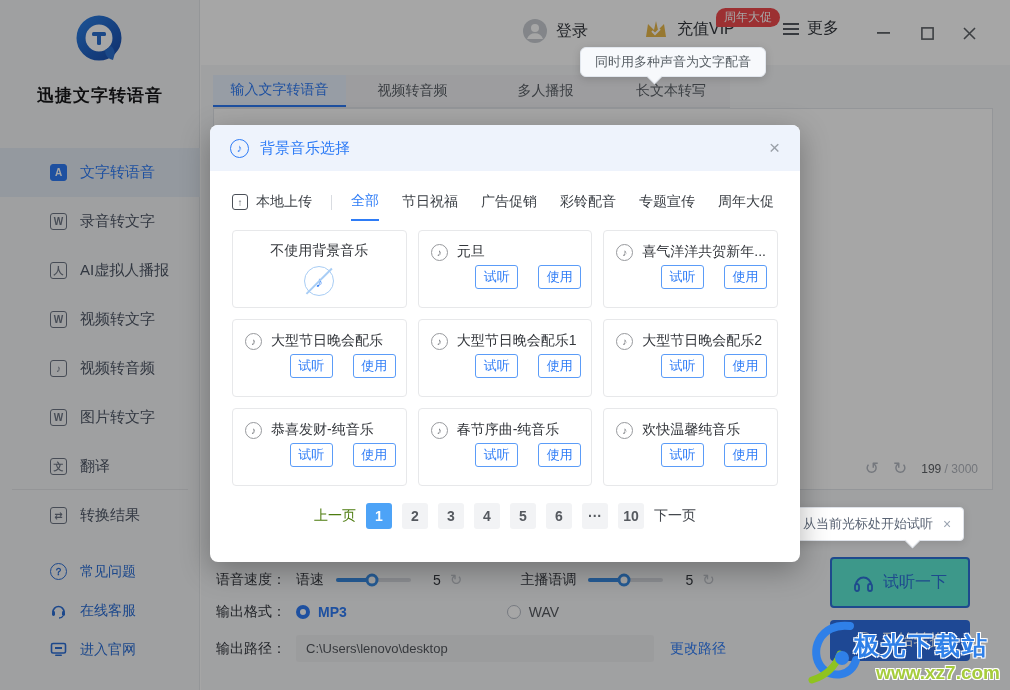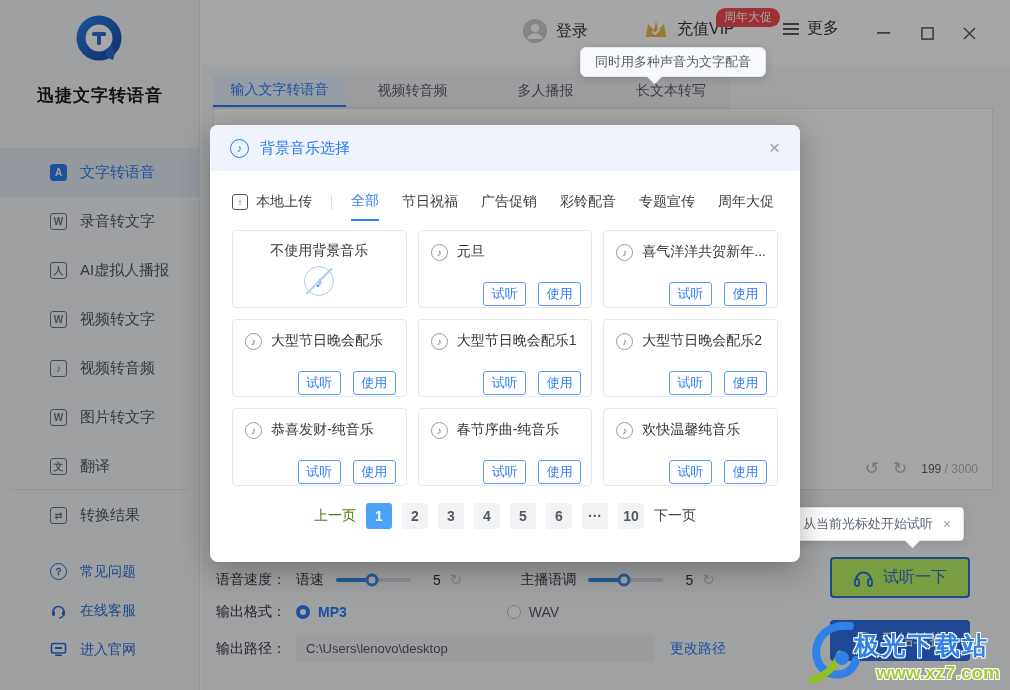--- a/index.html
+++ b/index.html
@@ -46,21 +46,21 @@
   .lbl-sec { width:80px; }
   .slider { position:relative; width:75px; height:4px; background:#d8dbe0; border-radius:2px; cursor:pointer; }
   .slider .fill { position:absolute; left:0; top:0; height:4px; width:48%; background:#3a8ee6; border-radius:2px; }
   .slider .knob { position:absolute; left:48%; top:50%; transform:translate(-50%,-50%); width:13px; height:13px; border-radius:50%; background:#fff; border:3px solid #3a8ee6; }
   .refresh { color:#c2c6cc; font-size:15px; cursor:pointer; }
   .radio { width:14px; height:14px; border-radius:50%; border:1px solid #b6bcc6; background:#fff; cursor:pointer; }
   .radio.sel { border:4px solid #2e7cf6; }
   .path-input { width:358px; height:27px; background:#eff0f1; border:none; border-radius:3px; font-size:13px; color:#54585f; padding:0 10px; font-family:"Liberation Sans","DejaVu Sans",sans-serif; }
   .link-blue { color:#2e7cf6; cursor:pointer; }
 
-  .btn-listen { position:absolute; left:629px; top:492px; width:140px; height:41px; border:2px solid #2e72d9; border-radius:4px; background:#bef264; color:#2e72d9; font-size:16px; display:flex; align-items:center; justify-content:center; gap:9px; cursor:pointer; }
+  .btn-listen { position:absolute; left:629px; top:492px; width:140px; height:51px; border:2px solid #2e72d9; border-radius:4px; background:#5eead4; color:#2e72d9; font-size:16px; display:flex; align-items:center; justify-content:center; gap:9px; cursor:pointer; }
   .btn-convert { position:absolute; left:629px; top:555px; width:140px; height:41px; border-radius:4px; background:#2e6fe3; color:#fff; font-size:16px; display:flex; align-items:center; justify-content:center; gap:9px; cursor:pointer; }
   .play-ico { width:18px; height:18px; border:1.5px solid #fff; border-radius:50%; font-size:9px; display:flex; align-items:center; justify-content:center; padding-left:2px; }
 
   
   .overlay { position:absolute; inset:0; background:rgba(0,0,0,0.35); z-index:50; }
 
   
   .tip1 { position:absolute; left:580px; top:47px; height:30px; padding:0 14px; background:#f7f9fc; border:1px solid #e2e7ee; border-radius:6px; box-shadow:0 2px 8px rgba(0,0,0,0.15); display:flex; align-items:center; font-size:13px; color:#596066; z-index:60; }
   .tip1::after { content:""; position:absolute; left:68px; bottom:-6px; width:10px; height:10px; background:#f7f9fc; border-right:1px solid #e2e7ee; border-bottom:1px solid #e2e7ee; transform:rotate(45deg); }
   .tip2 { position:absolute; left:790px; top:507px; height:34px; padding:4px 12px; background:#fff; border:1px solid #dfe3ea; border-radius:4px; box-shadow:0 2px 8px rgba(0,0,0,0.12); display:flex; align-items:center; gap:10px; font-size:13px; color:#5a6474; z-index:60; white-space:nowrap; }
@@ -77,21 +77,21 @@
   .upload { display:flex; align-items:center; gap:8px; cursor:pointer; }
   .up-ico { width:16px; height:16px; border:1.5px solid #4b5058; border-radius:3px; font-size:10px; color:#4b5058; display:flex; align-items:center; justify-content:center; }
   .cat-div { width:1px; height:15px; background:#d9dce1; margin:0 -4px; }
   .cat { padding-bottom:9px; margin-bottom:-9px; cursor:pointer; }
   .cat.active { color:#2e7cf6; border-bottom:2.5px solid #2e7cf6; }
   .m-grid { display:grid; grid-template-columns:repeat(3,1fr); gap:11px; padding:18px 22px 0 22px; }
   .card { height:78px; border:1px solid #e7e8ea; border-radius:4px; position:relative; }
   .card-top { display:flex; align-items:center; gap:9px; padding:12px 10px 0 12px; }
   .c-note { width:17px; height:17px; border:1px solid #97999d; border-radius:50%; color:#6e7176; font-size:10px; display:flex; align-items:center; justify-content:center; flex:0 0 auto; }
   .c-title { font-size:14px; color:#33363b; white-space:nowrap; overflow:hidden; text-overflow:ellipsis; }
-  .c-btns { position:absolute; right:10px; bottom:1px; display:flex; gap:12px; }
+  .c-btns { position:absolute; right:10px; bottom:18px; display:flex; gap:20px; }
   .c-btn { width:43px; height:24px; border:1px solid #5b9cf8; border-radius:3px; background:#fff; color:#2e7cf6; font-size:13px; display:flex; align-items:center; justify-content:center; cursor:pointer; }
   .card.none { cursor:pointer; }
   .card.none .c-title { text-align:center; padding-top:11px; font-size:14px; }
   .no-music { position:relative; width:30px; height:30px; border:1.5px solid #a8cdf5; border-radius:50%; margin:6px auto 0 auto; display:flex; align-items:center; justify-content:center; color:#2e7cf6; font-size:15px; }
   .no-music::after { content:""; position:absolute; left:50%; top:50%; width:1.5px; height:36px; background:#a8cdf5; transform:translate(-50%,-50%) rotate(45deg); }
   .m-pages { display:flex; align-items:center; justify-content:center; gap:10px; margin-top:17px; font-size:14px; }
   .pg-prev { color:#4d7c0f; cursor:pointer; }
   .pg-next { color:#44484e; cursor:pointer; }
   .pg { width:26px; height:26px; border-radius:3px; background:#f2f3f5; color:#55595f; font-weight:bold; display:flex; align-items:center; justify-content:center; cursor:pointer; }
   .pg.active { background:#4da3f7; color:#fff; }

